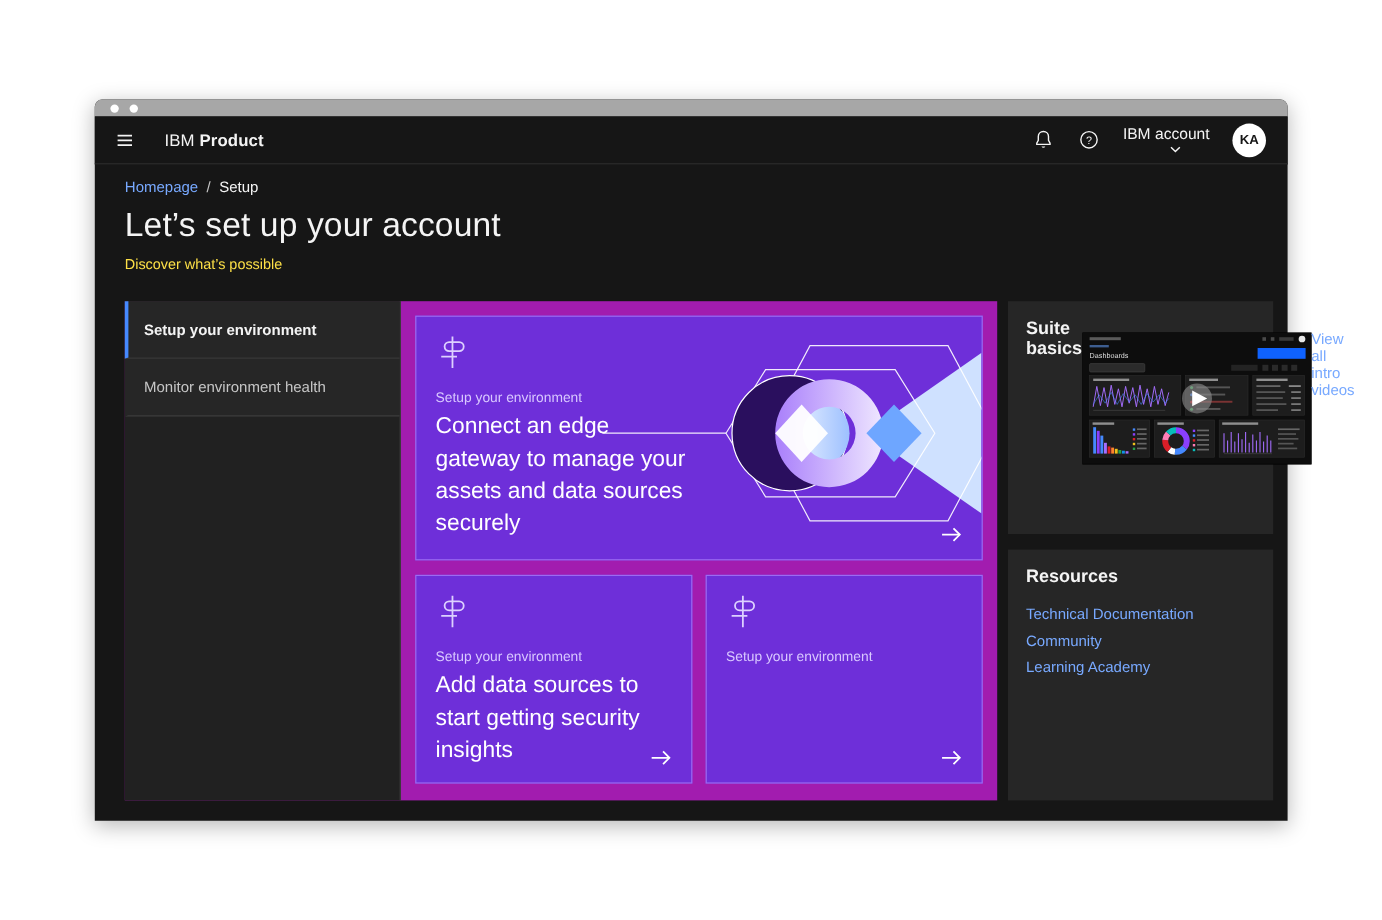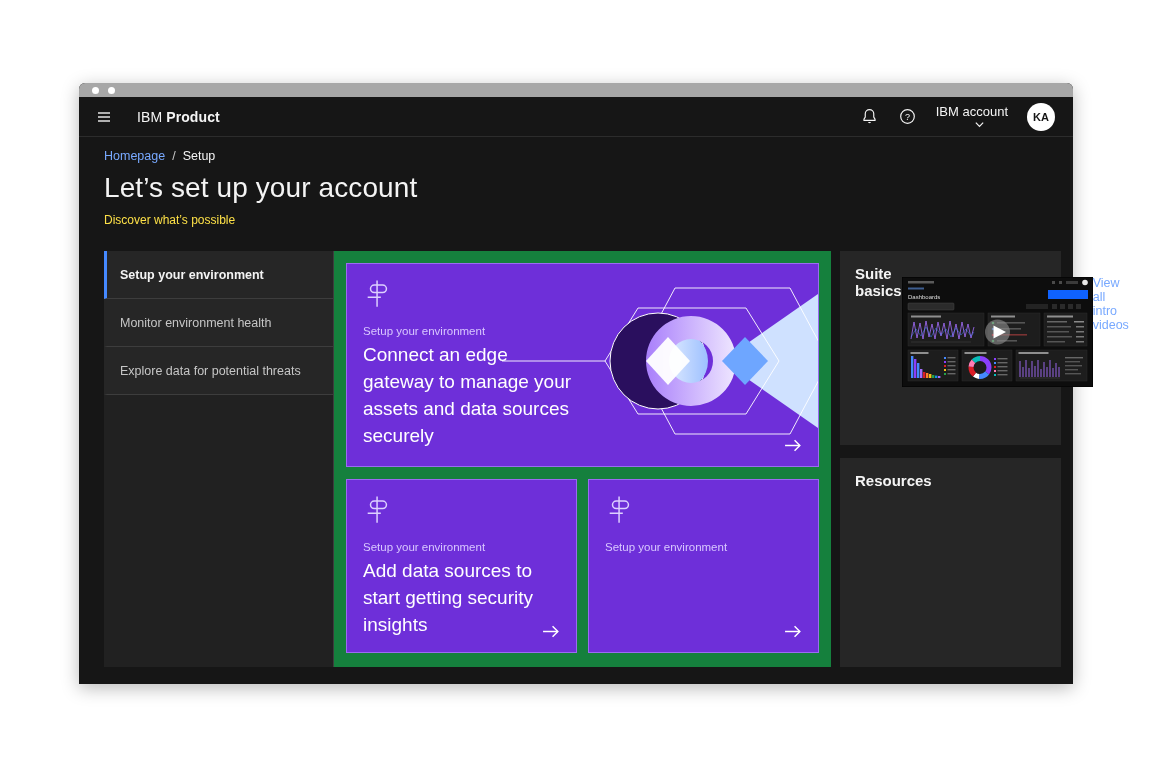--- a/index.html
+++ b/index.html
@@ -26,21 +26,21 @@
   
   .page { padding:12px 24px 0 25px; }
   .breadcrumb { font-size:12.5px; display:flex; gap:7px; align-items:center; }
   .breadcrumb a { color:#78a9ff; text-decoration:none; cursor:pointer; }
   .crumb-sep { color:#c6c6c6; }
   .crumb-cur { color:#f4f4f4; }
   .pagetitle { color:#f4f4f4; font-size:28px; font-weight:300; margin-top:9px; letter-spacing:.1px; }
   .pagesub { color:#fde047; font-size:12px; margin-top:9px; }
   .layout { display:flex; margin-top:24px; }
   
-  .mainpanel { width:728px; min-height:416px; background:#15803d; display:flex; }
+  .mainpanel { width:728px; min-height:416px; background:#a21caf; display:flex; }
   .tabcol { width:230px; background:#212121; border-right:1px solid #3d3d3d; }
   .tabitem { height:48px; background:#262626; display:flex; align-items:center; padding:0 16px 0 13px;
              color:#c6c6c6; font-size:12.5px; border-left:3px solid transparent; cursor:pointer; border-bottom:1px solid #3d3d3d; }
   .tabitem.active { color:#f4f4f4; font-weight:700; border-left:3px solid #4589ff; }
   .cardsarea { flex:1; padding:12px 12px 13px 12px; }
   .pcard { position:relative; background:#6e2fd9; border:1px solid rgba(180,140,255,.65); cursor:pointer; overflow:hidden; }
   .pcard-lg { width:473px; height:204px; padding:13px 16px; }
   .smallrow { display:flex; gap:11px; margin-top:12px; }
   .pcard-sm { width:231px; height:174px; padding:13px 16px; }
   .eyebrow { color:#d9c8ff; font-size:11.5px; margin-top:11px; position:relative; z-index:2; }
@@ -115,23 +115,20 @@
 
       <div class="layout">
 
         <section class="mainpanel">
           <nav class="tabcol">
             <div class="tabitem active">
                 <span>Setup your environment</span>
               </div>
             <div class="tabitem">
                 <span>Monitor environment health</span>
-              </div>
-            <div class="tabitem">
-                <span>Explore data for potential threats</span>
               </div>
           </nav>
 
           <div class="cardsarea">
 
             <div class="pcard pcard-lg">
               <svg class="illus" width="340" height="202" viewBox="0 0 340 202">
                 <defs>
                   <linearGradient id="ringGrad" x1="0" y1="0" x2="1" y2="0">
                     <stop offset="0" stop-color="#a97ffb"></stop>
@@ -328,19 +325,24 @@
                 <circle cx="95.5" cy="55" r="12.5" fill="#8d8d8d" opacity=".62"></circle>
                 <polygon points="91.5,48.5 104,55 91.5,61.5" fill="#ffffff"></polygon>
               </svg>
             </div>
             <div class="suite-divider"></div>
             <a class="suitelink">View all intro videos</a>
           </div>
 
           <div class="sidecard resources">
             <h4>Resources</h4>
+            <div class="reslinks">
+              <a>Technical Documentation</a>
+              <a>Community</a>
+              <a>Learning Academy</a>
+            </div>
           </div>
 
         </aside>
       </div>
     </div>
   </div>
 </div>
 
 </body></html>

